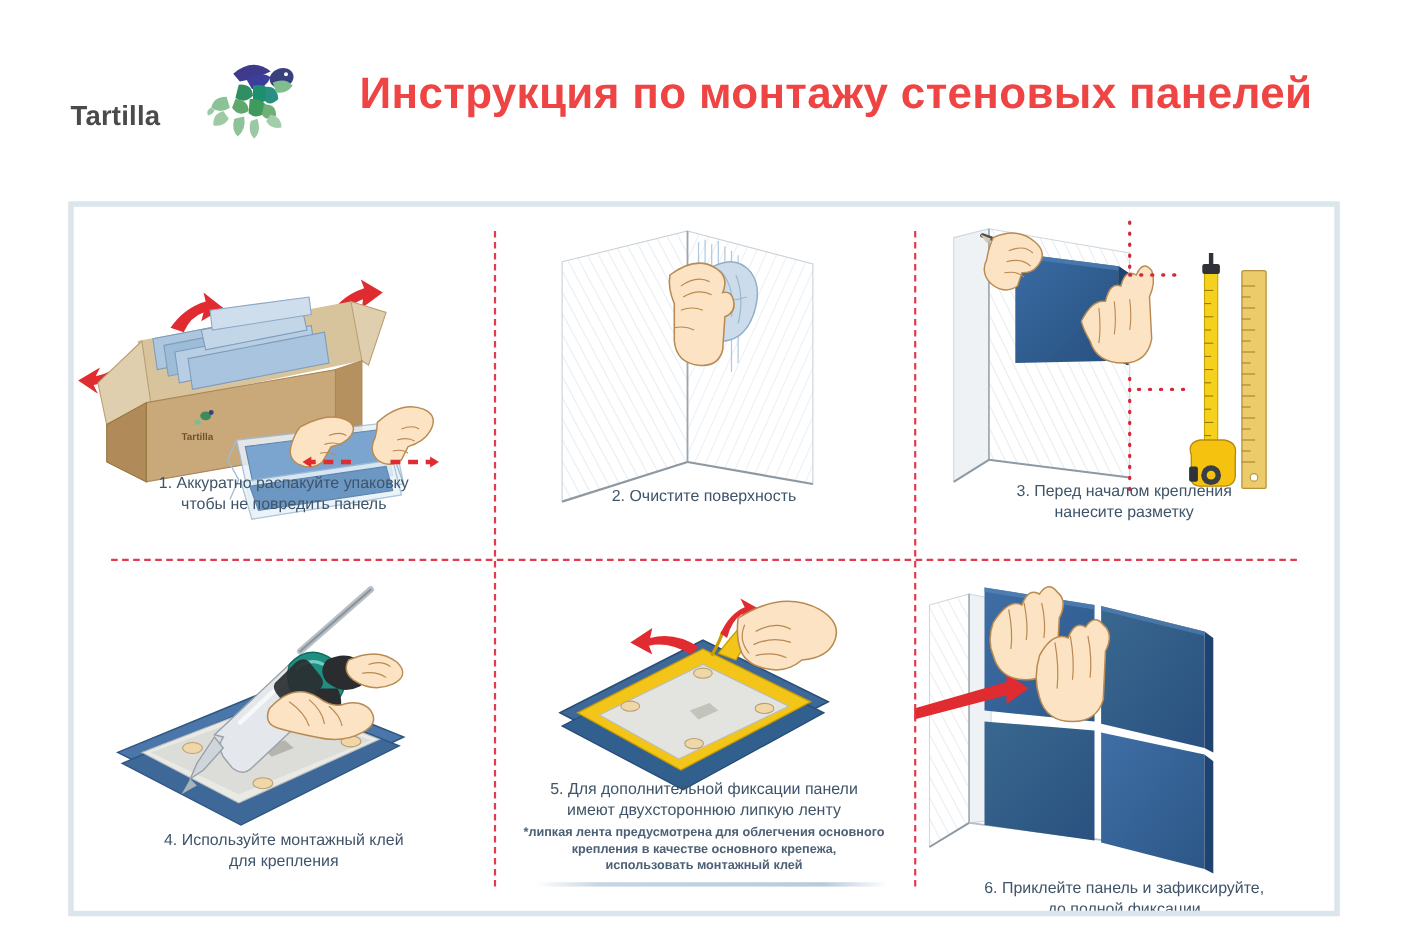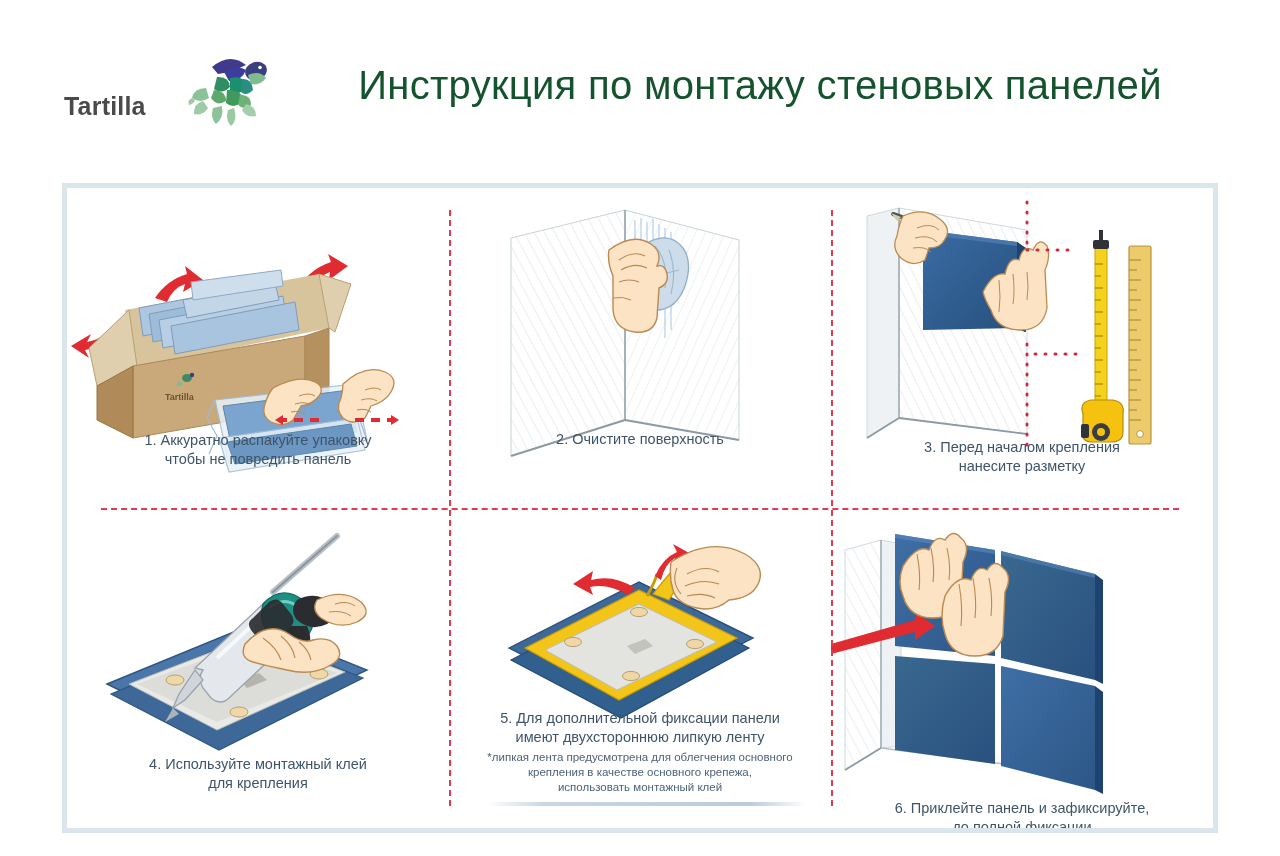--- a/index.html
+++ b/index.html
@@ -11,21 +11,21 @@
     overflow: hidden;
   }
   #page { position: relative; width: 1280px; height: 671px; background:#fff; }
 
   
   #header { position:absolute; left:0; top:0; width:1280px; height:175px; }
   #brand { position:absolute; left:64px; top:92px; font-size:25px; font-weight:bold;
            color:#4a4a4a; letter-spacing:.2px; }
   #logo-turtle { position:absolute; left:186px; top:48px; width:92px; height:92px; }
   #title-block { position:absolute; left:280px; top:62px; width:960px; text-align:center; }
-  .title-line { color:#14532d; font-size:40px; line-height:47px; font-weight:400;
+  .title-line { color:#ef4444; font-size:40px; line-height:47px; font-weight:700;
                 letter-spacing:.3px; white-space:nowrap; }
 
   
   #frame { position:absolute; left:62px; top:183px; width:1156px; height:650px;
            border:5px solid #dbe5ec; background:#fff; }
 
   
   #grid { position:absolute; inset:0; display:grid;
           grid-template-columns:1fr 1fr 1fr; grid-template-rows:1fr 1fr; }
   .cell { position:relative; overflow:hidden; }
@@ -39,21 +39,21 @@
 
   
   #accent-line { position:absolute; left:420px; bottom:22px; width:320px; height:4px;
                  background:linear-gradient(to right,#ffffff,#c8d6e2 18%,#b9cbda 82%,#ffffff); }
 
   
   .caption { position:absolute; left:6px; right:6px; text-align:center;
              color:#3f5468; font-size:14.5px; line-height:19px; }
   .caption.mid { font-size:14.5px;text-align:center; }
   .fineprint { display:block; margin-top:3px; font-size:11.5px; line-height:15px;
-               color:#4d6176; }
+               color:#4d6176;font-weight:bold; }
 
   
   .art { position:absolute; inset:0; }
   svg { display:block; overflow:visible; }
 </style>
 </head>
 <body>
 <div id="page">
 
 <div id="header">
@@ -212,21 +212,21 @@
           <g>
             <path d="M160 62 q24 -18 42 -6 q12 8 6 22 q8 -2 10 8 q2 10 -8 14 l-2 30
                      q-4 16 -22 14 q-20 -2 -22 -22 l0 -34 q-6 -14 -4 -26 z" fill="#fbe3c4" stroke="#b98a52" stroke-width="1.4"></path>
             <path d="M170 72 q14 -10 26 -4" fill="none" stroke="#b98a52" stroke-width="1.1"></path>
             <path d="M172 82 q14 -8 26 -2" fill="none" stroke="#b98a52" stroke-width="1.1"></path>
             <path d="M170 94 q10 -4 20 0" fill="none" stroke="#b98a52" stroke-width="1.1"></path>
             <path d="M164 110 q10 -2 18 2" fill="none" stroke="#b98a52" stroke-width="1"></path>
           </g>
         </svg>
       </div>
-      <div class="caption" style="top:242px;">
+      <div class="caption" style="top:254px;">
         <span>2. Очистите поверхность</span>
       </div>
     </div>
 
     <div class="cell">
       <div class="art">
         <svg width="385" height="320" viewBox="0 0 385 320">
           <defs>
             <pattern id="hatch3" width="9" height="9" patternTransform="rotate(-26)" patternUnits="userSpaceOnUse">
               <line x1="0" y1="0" x2="0" y2="9" stroke="#dde3e9" stroke-width="1.3"></line>

